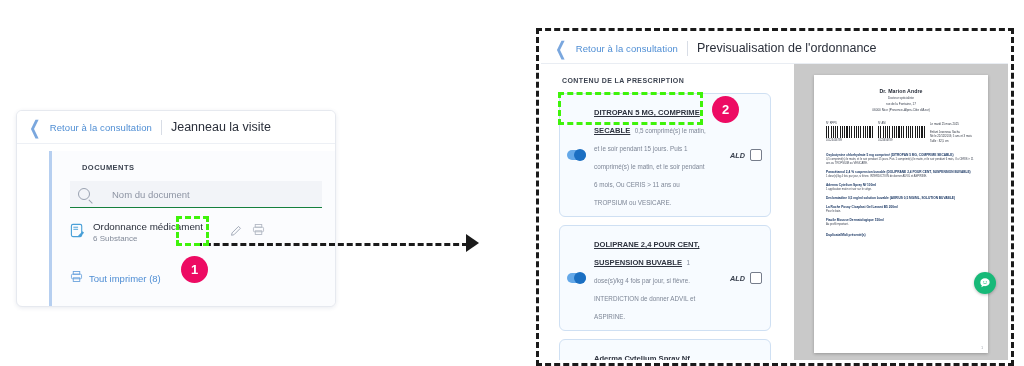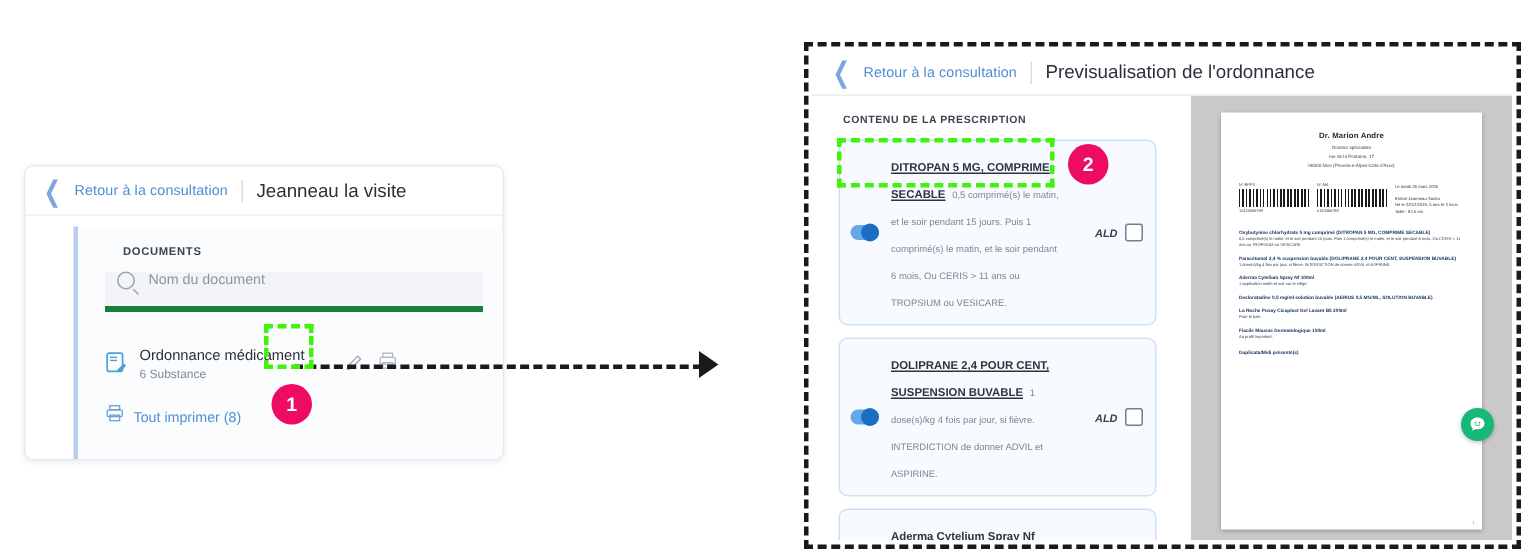--- a/index.html
+++ b/index.html
@@ -29,28 +29,28 @@
   .doc-card{
     position:absolute;left:32px;top:40px;width:286px;height:155px;
     background:#fbfcfe;border-left:3px solid #b6cff0;
   }
   .doc-head{
     font-size:7.5px;font-weight:bold;color:#3d4451;letter-spacing:.45px;
     padding:12px 0 0 30px;
   }
   .searchrow{
     position:absolute;left:18px;top:30px;width:252px;height:27px;
-    background:#f2f4f8;border-bottom:4px solid #15803d;
-    display:flex;align-items:flex-start;gap:9px;padding-left:8px;box-sizing:border-box;
+    background:#f2f4f8;border-bottom:1px solid #15803d;
+    display:flex;align-items:center;gap:22px;padding-left:8px;box-sizing:border-box;
   }
   .mag{width:10px;height:10px;border:1.3px solid #9aa2b1;border-radius:50%;position:relative;flex:none;}
   .mag:after{content:"";position:absolute;right:-4px;bottom:-3px;width:5px;height:1.3px;background:#9aa2b1;transform:rotate(45deg);}
   .search-ph{font-size:9.5px;color:#8d94a3;}
 
-  .doc-row{position:absolute;left:18px;top:81px;width:256px;height:34px;display:flex;align-items:flex-start;gap:8px;}
+  .doc-row{position:absolute;left:18px;top:70px;width:256px;height:34px;display:flex;align-items:flex-start;gap:8px;}
   .doc-ico{width:15px;height:15px;flex:none;position:relative;margin-top:2px;}
   .doc-ico svg{display:block;}
   .doc-texts{display:flex;flex-direction:column;gap:2px;}
   .doc-title{font-size:9.8px;color:#2a2f3a;white-space:nowrap;}
   .doc-sub{font-size:8px;color:#828a99;}
   .row-actions{position:absolute;left:158px;top:0px;display:flex;align-items:center;gap:5px;}
   .act-btn{width:17px;height:17px;display:flex;align-items:center;justify-content:center;}
 
   .printall{position:absolute;left:18px;top:118px;display:flex;align-items:center;gap:6px;}
   .printall .lbl{font-size:9.5px;color:#4f8ed4;}

